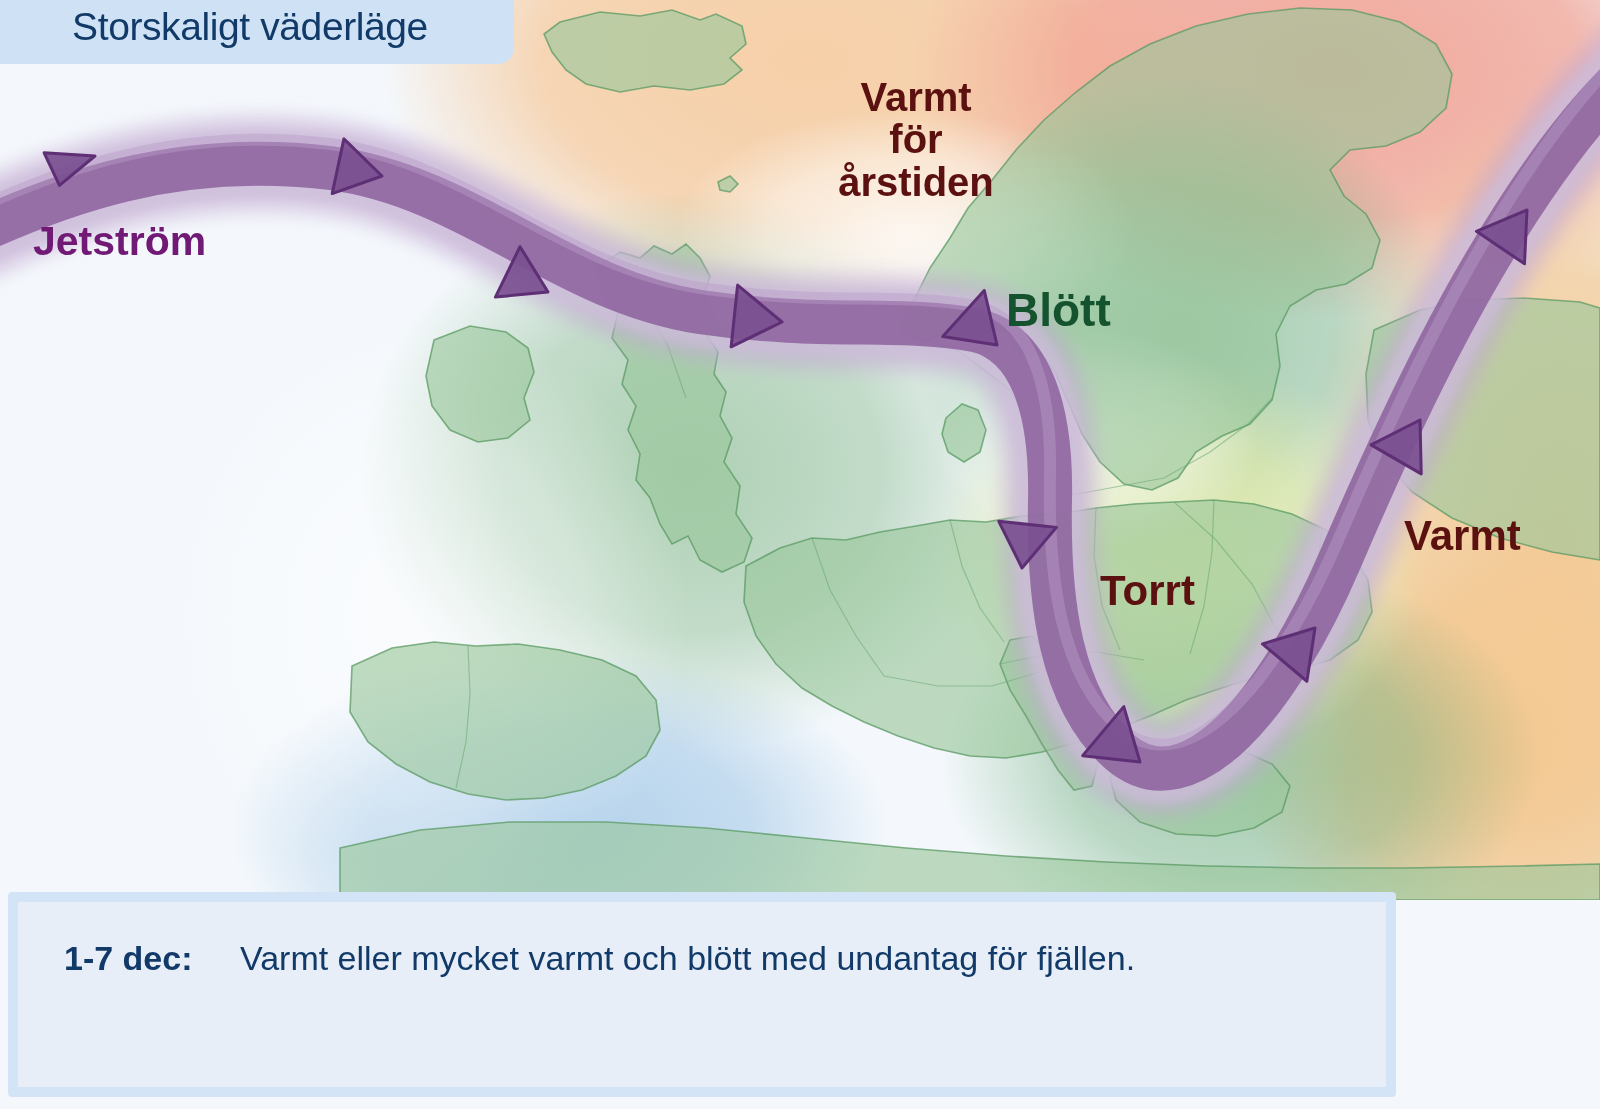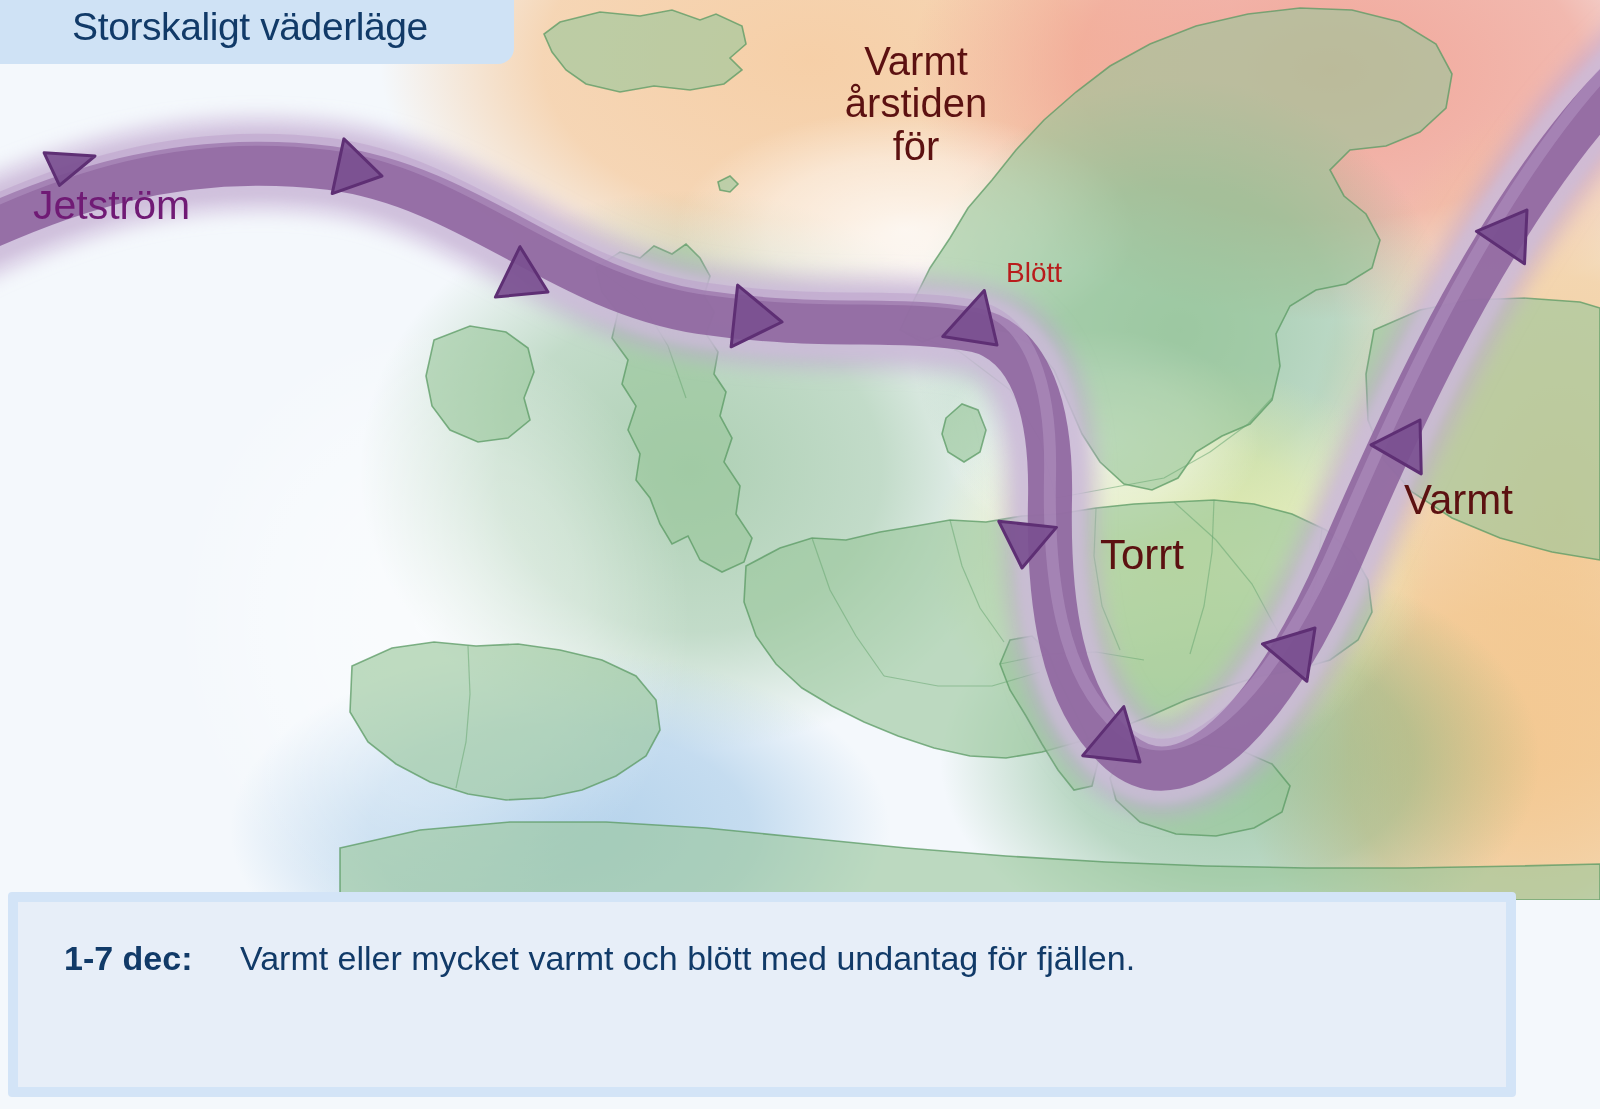--- a/index.html
+++ b/index.html
@@ -52,42 +52,43 @@
     font-weight: normal;
     font-size: 39px;
     line-height: 1.18;
     letter-spacing: -0.4px;
     white-space: nowrap;
   }
 
   
   .map-label {
     position: absolute;
-    font-weight: normal;
+    font-weight: bold;
     white-space: nowrap;
     z-index: 35;
     line-height: 1.06;
+    margin-top: 36px;
   }
   .lbl-jetstrom {
     left: 33px; top: 184px;
     font-size: 41px;
     color: #701a75;
   }
   .lbl-varmt-arstiden {
     left: 812px; top: 40px;
     font-size: 40px;
     color: #5c1111;
     text-align: center;
     width: 208px;
   }
   .lbl-varmt-arstiden span { display: block; }
   .lbl-blott {
-    left: 1006px; top: 258px;
-    font-size: 28px;
-    color: #b91c1c;
+    left: 1006px; top: 250px;
+    font-size: 46px;
+    color: #14532d;
   }
   .lbl-torrt {
     left: 1100px; top: 533px;
     font-size: 42px;
     color: #5c1111;
   }
   .lbl-varmt {
     left: 1404px; top: 478px;
     font-size: 42px;
     color: #5c1111;
@@ -96,21 +97,21 @@
     left: 412px; top: 789px;
     font-size: 42px;
     color: #14396c;
   }
 
   
   #summary-panel {
     position: absolute;
     left: 8px;
     top: 892px;
-    width: 1508px;
+    width: 1388px;
     height: 205px;
     box-sizing: border-box;
     background: #e7eef8;
     border: 10px solid #d3e4f7;
     border-radius: 4px;
     z-index: 50;
   }
   #summary-inner {
     position: absolute;
     left: 46px;
@@ -329,22 +330,22 @@
         <polygon points="0,0 -46,-30 -46,28" transform="translate(1315,628) rotate(-50)"></polygon>
         <polygon points="0,0 -46,-30 -46,28" transform="translate(1420,420) rotate(-60)"></polygon>
         <polygon points="0,0 -46,-30 -46,28" transform="translate(1527,210) rotate(-56)"></polygon>
       </g>
     </svg>
 
     <div class="map-label lbl-jetstrom">Jetström</div>
 
     <div class="map-label lbl-varmt-arstiden">
       <span>Varmt</span>
+      <span>för</span>
       <span>årstiden</span>
-      <span>för</span>
     </div>
 
     <div class="map-label lbl-blott">Blött</div>
 
     <div class="map-label lbl-torrt">Torrt</div>
 
     <div class="map-label lbl-varmt">Varmt</div>
 
   </div>
 

